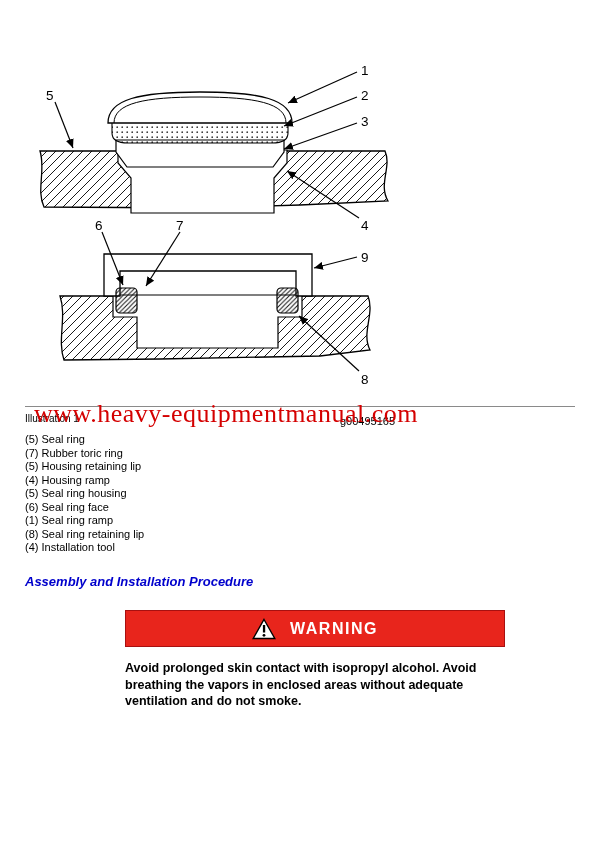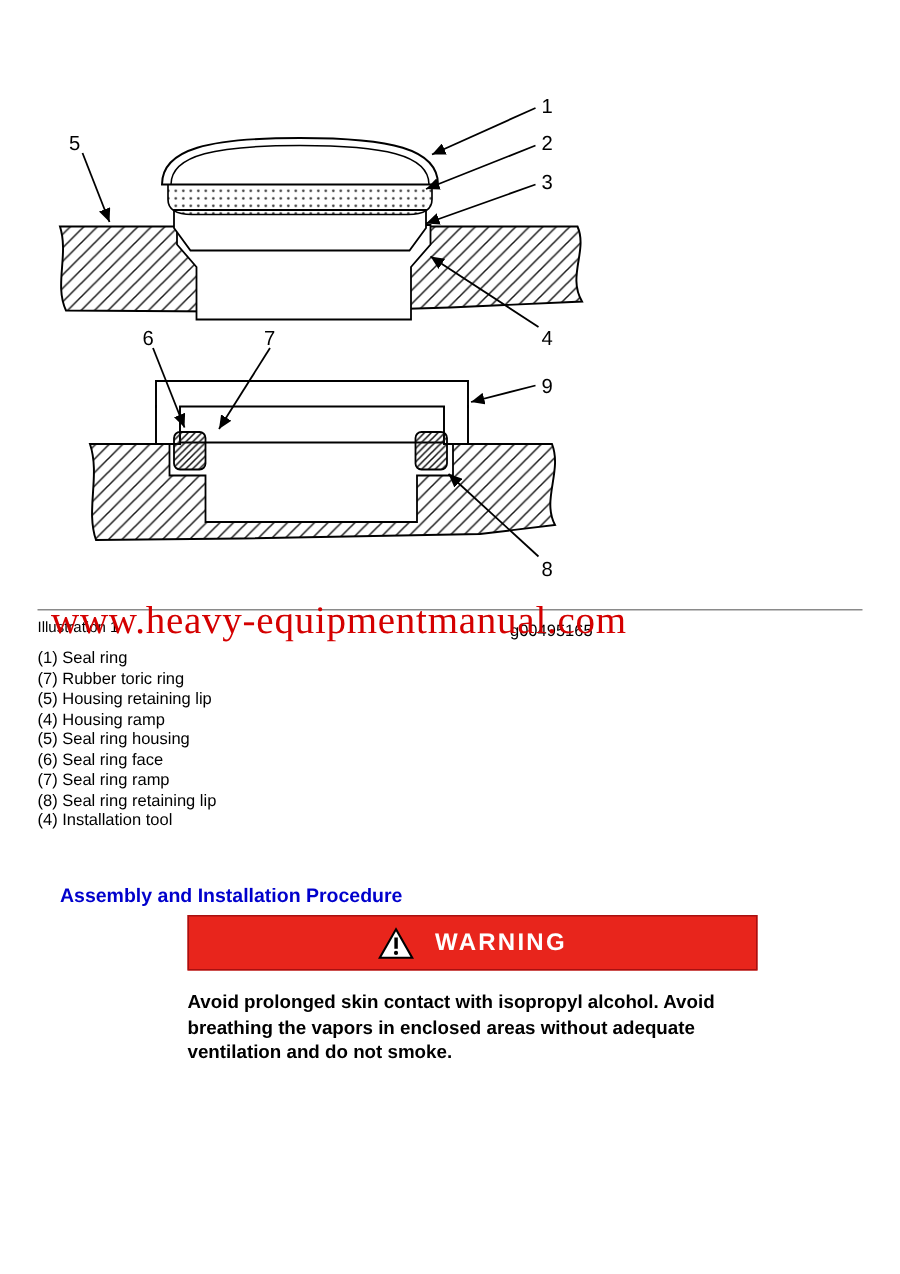--- a/index.html
+++ b/index.html
@@ -28,23 +28,24 @@
     font-family: "Liberation Serif", serif;
     font-size: 26px; letter-spacing: 0.5px;
     color: var(--watermark-red, #d40000);
     white-space: nowrap;
   }
 
   .parts { position: absolute; left: 25px; top: 433px; font-size: 11px; line-height: 13.5px; }
   .part-line { white-space: nowrap; }
 
   .section-heading {
-    position: absolute; left: 25px; top: 574px; margin: 15px;
+    position: absolute; left: 25px; top: 574px; margin: 0;
     font-size: 13px; font-weight: bold;
     color: var(--heading-blue, #0000cc);
+    font-style: italic;
   }
 
   .warning-banner {
     position: absolute; left: 125px; top: 610px; width: 380px; height: 37px;
     background: var(--warning-red, #e8251c);
     border: 1px solid #a81010;
     display: flex; align-items: center; justify-content: center; gap: 14px;
   }
   .warning-label {
     color: #ffffff; font-weight: bold; font-size: 16px; letter-spacing: 1.5px;
@@ -119,27 +120,27 @@
     </g>
   </svg>
 
   <div class="divider"></div>
   <div class="illus-label">Illustration 1</div>
   <div class="illus-code">g00495165</div>
 
   <div class="watermark">www.heavy-equipmentmanual.com</div>
 
   <div class="parts">
-    <div class="part-line">(1) Seal ring</div>
+    <div class="part-line">(5) Seal ring</div>
     <div class="part-line">(7) Rubber toric ring</div>
     <div class="part-line">(5) Housing retaining lip</div>
     <div class="part-line">(4) Housing ramp</div>
     <div class="part-line">(5) Seal ring housing</div>
     <div class="part-line">(6) Seal ring face</div>
-    <div class="part-line">(7) Seal ring ramp</div>
+    <div class="part-line">(1) Seal ring ramp</div>
     <div class="part-line">(8) Seal ring retaining lip</div>
     <div class="part-line">(4) Installation tool</div>
   </div>
 
   <h2 class="section-heading">Assembly and Installation Procedure</h2>
 
   <div class="warning-banner">
     <svg width="24" height="22" viewBox="0 0 24 22">
       <path d="M12,1.5 L22.8,20.5 L1.2,20.5 Z" fill="#ffffff" stroke="#000000" stroke-width="1.4"></path>
       <rect x="10.9" y="7" width="2.3" height="7.5" fill="#000000"></rect>

